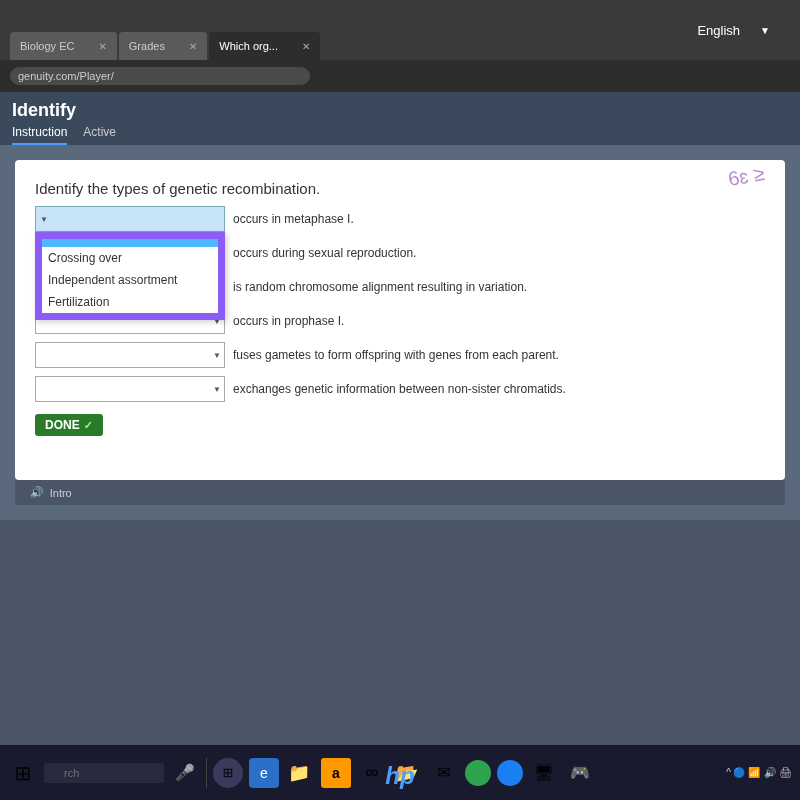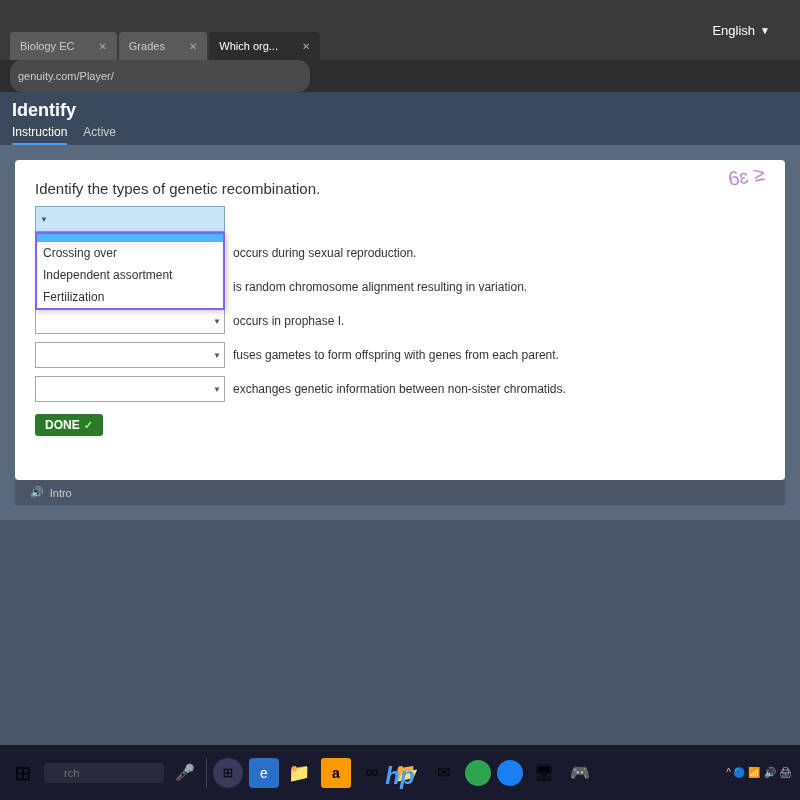--- a/index.html
+++ b/index.html
@@ -51,32 +51,33 @@
     }
     .lang-selector {
       position: absolute;
       right: 30px;
       top: 50%;
       transform: translateY(-50%);
       color: #fff;
       font-size: 13px;
       display: flex;
       align-items: center;
-      gap: 5px;
+      gap: 20px;
       cursor: pointer;
     }
     .lang-arrow {
       font-size: 10px;
     }
 
     
     .address-bar {
       background: #2d2d2d;
       height: 32px;
       display: flex;
+      align-items: center;
       padding: 0 10px;
     }
     .address-input {
       background: #4a4a4a;
       color: #ccc;
       font-size: 11px;
       padding: 3px 8px;
       border: none;
       border-radius: 12px;
       width: 300px;
@@ -252,21 +253,21 @@
       content: '▼';
       font-size: 8px;
       color: #555;
     }
     .dropdown-list {
       position: absolute;
       top: 26px;
       left: 0;
       width: 190px;
       background: #fff;
-      border: 2px solid #8b5cf6;
+      border: 7px solid #8b5cf6;
       z-index: 10;
       box-shadow: 2px 2px 6px rgba(0,0,0,0.2);
     }
     .dropdown-item {
       padding: 4px 6px;
       font-size: 12px;
       color: #333;
       cursor: pointer;
     }
     .dropdown-item.highlighted {
@@ -426,20 +427,21 @@
         <div class="match-row">
           <div class="dropdown-open-container">
             <div class="dropdown-trigger"></div>
             <div class="dropdown-list">
               <div class="dropdown-item highlighted"></div>
               <div class="dropdown-item">Crossing over</div>
               <div class="dropdown-item">Independent assortment</div>
               <div class="dropdown-item">Fertilization</div>
             </div>
           </div>
+          <span class="match-text">occurs in metaphase I.</span>
         </div>
 
         <div class="match-row">
           <div class="dropdown-wrapper">
             <select class="dropdown-select">
               <option value=""></option>
               <option value="crossing_over">Crossing over</option>
               <option value="independent_assortment">Independent assortment</option>
               <option value="fertilization">Fertilization</option>
             </select>

